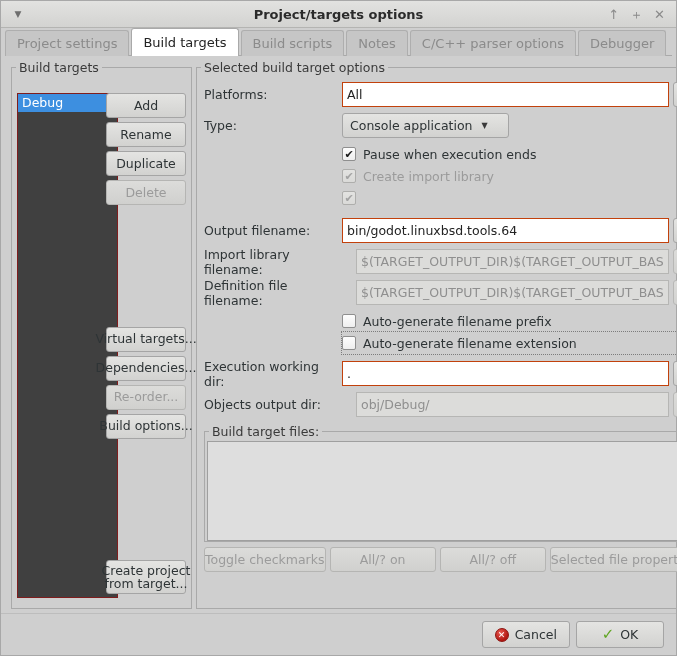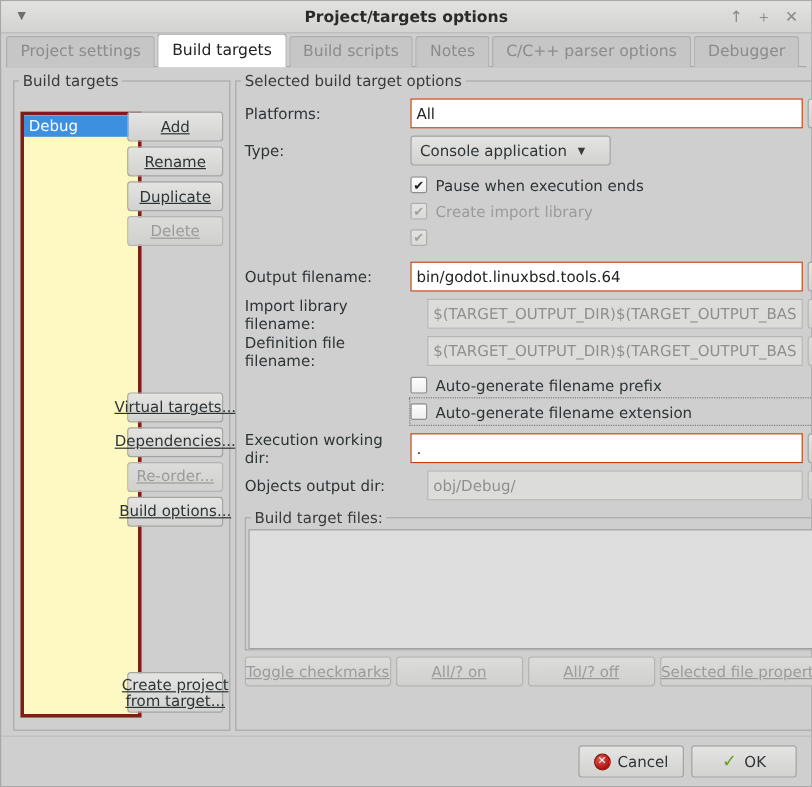--- a/index.html
+++ b/index.html
@@ -78,40 +78,40 @@
     margin:0; padding:0; border:1px solid #a9a9a9;
     background:transparent;
   }
   legend { padding:0 3px; font-size:12.5px; color:#3a3a3a; margin-left:4px; }
 
   
   .lg { position:absolute; left:5px; right:0; top:0; bottom:4px; }
   .lg-inner { position:absolute; inset:0; }
   .listbox {
     position:absolute; left:5px; top:18px; width:101px; bottom:10px;
-    background:#fef9c3; border:3px solid #7f1d1d;
+    background:#404040; border:1px solid #7f1d1d;
     overflow:hidden;
   }
   .list-item {
     height:18px; line-height:18px; padding:0 4px;
     font-size:12.5px; color:#ffffff; background:#3d8fe0;
     white-space:nowrap;
   }
   .btn-col {
     position:absolute; left:94px; right:5px; top:18px; bottom:10px;
     display:flex; flex-direction:column;
   }
   .btn {
     height:25px; margin-bottom:4px;
     display:flex; align-items:center; justify-content:center;
     text-align:left;
     font-size:12.5px; color:#2e3436;
     background:linear-gradient(to bottom,#e4e4e2,#d2d2d0);
     border:1px solid #a5a5a5; border-radius:3px;
-    white-space:nowrap; line-height:1.05;text-decoration:underline;
+    white-space:nowrap; line-height:1.05;
   }
   .btn.disabled { color:#9b9b9b; background:linear-gradient(to bottom,#dcdcda,#d0d0ce); border-color:#b5b5b3; }
   .btn.two-line { height:34px; flex-direction:column; }
   .spacer { flex:1; }
 
   
   .rg { position:absolute; left:4px; right:5px; top:0; bottom:4px; }
   .rg-body { padding:6px 7px 0 7px; }
 
   .row { display:flex; align-items:center; height:27px; margin-bottom:4px; }

